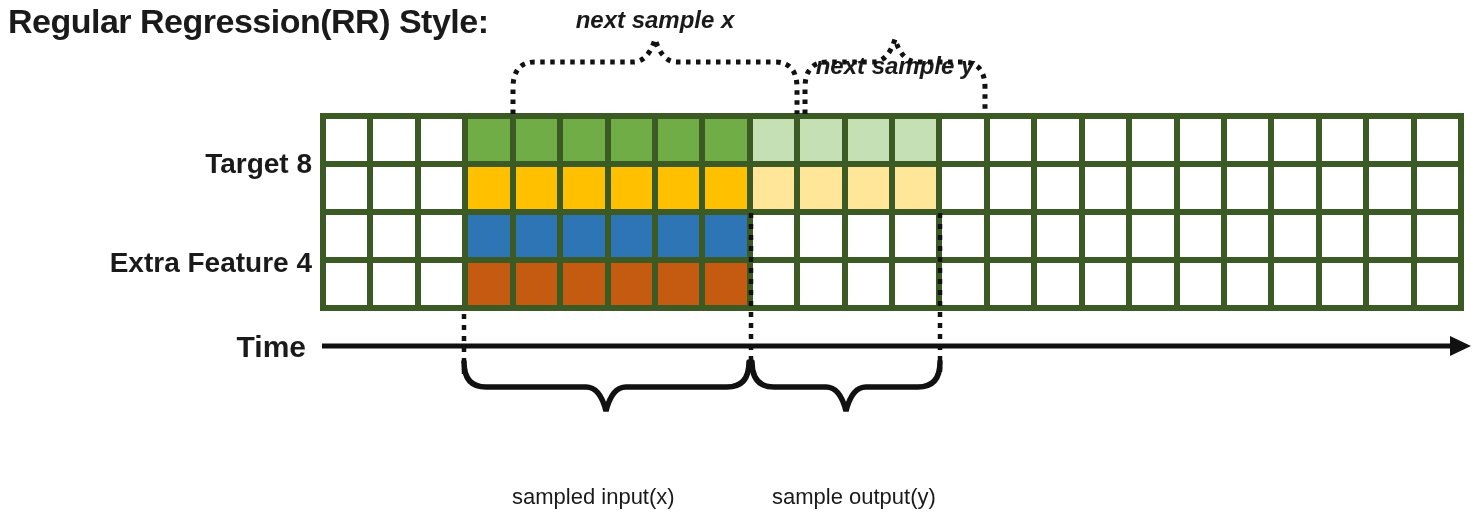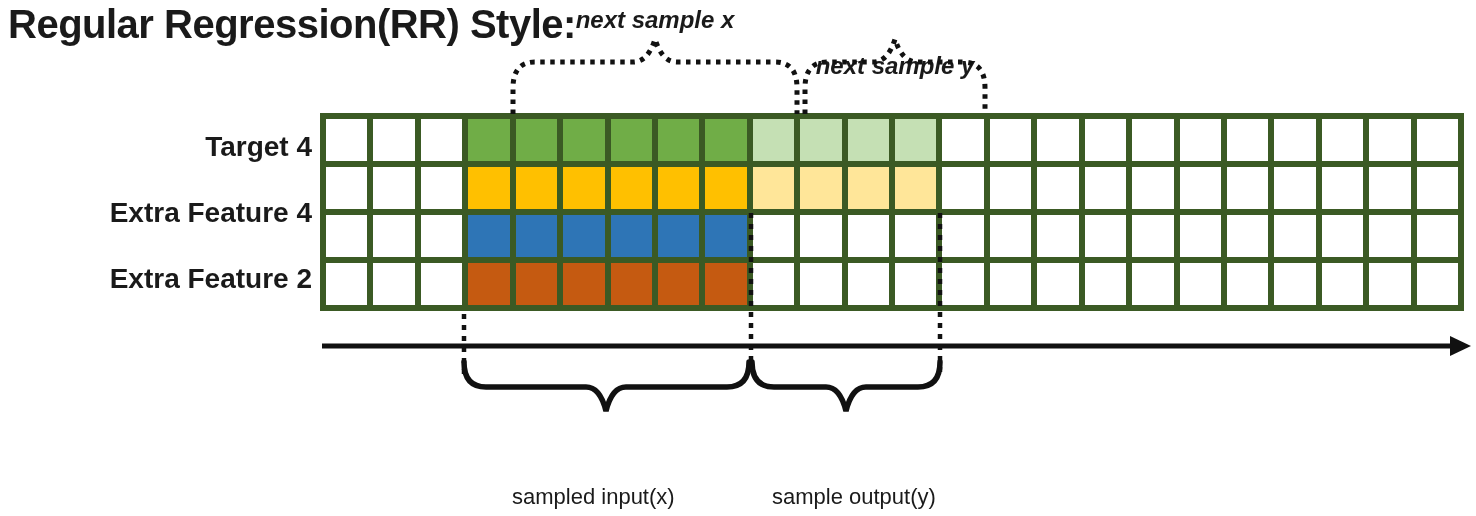--- a/index.html
+++ b/index.html
@@ -2,21 +2,21 @@
 <html><head>
 <meta charset="utf-8">
 <style>
   html,body{margin:0;padding:0;background:#fff;}
   #canvas{
     position:relative;width:1476px;height:516px;background:#ffffff;overflow:hidden;
     font-family:"Liberation Sans", sans-serif;color:#1a1a1a;
   }
   .abs{position:absolute;}
   #title{
-    left:8px;top:2px;font-size:40px;font-weight:bold;letter-spacing:-0.5px;white-space:nowrap;
+    left:8px;top:2px;font-size:34px;font-weight:bold;letter-spacing:-0.5px;white-space:nowrap;
   }
   .next-label{
     top:6px;width:300px;text-align:center;font-size:24px;font-weight:600;font-style:italic;white-space:nowrap;
   }
   #next-x-label{left:505px;}
   #next-y-label{left:745px;margin-top:46px;}
   #row-labels{
     left:0;top:114px;width:312px;height:198px;display:flex;flex-direction:column;
   }
   .row-label{
@@ -42,23 +42,22 @@
 <body>
 
 <div id="canvas">
 
   <div id="title" class="abs">Regular Regression(RR) Style:</div>
 
   <div id="next-x-label" class="abs next-label">next sample x</div>
   <div id="next-y-label" class="abs next-label">next sample y</div>
 
   <div id="row-labels" class="abs">
-    <div class="row-label">Target 4</div>
+    <div class="row-label">Target 8</div>
     <div class="row-label">Extra Feature 4</div>
-    <div class="row-label">Extra Feature 2</div>
   </div>
 
   <div id="sample-grid" class="abs" style="background: rgb(59, 90, 36); grid-template-columns: repeat(24, 1fr);">
       <div class="cell" style="background: rgb(255, 255, 255);"></div>
       <div class="cell" style="background: rgb(255, 255, 255);"></div>
       <div class="cell" style="background: rgb(255, 255, 255);"></div>
       <div class="cell" style="background: rgb(112, 173, 71);"></div>
       <div class="cell" style="background: rgb(112, 173, 71);"></div>
       <div class="cell" style="background: rgb(112, 173, 71);"></div>
       <div class="cell" style="background: rgb(112, 173, 71);"></div>
@@ -164,20 +163,21 @@
     <path d="M 940 213 L 940 377" fill="none" stroke="#111" stroke-width="4.5" stroke-dasharray="5 6"></path>
 
     <line x1="322" y1="346" x2="1452" y2="346" stroke="#111" stroke-width="5"></line>
     <polygon points="1450,336 1450,356 1471,346" fill="#111"></polygon>
 
     <path d="M 464 362 Q 464 387 486 387 L 586 387 Q 600 387 606 411 Q 612 387 626 387 L 727 387 Q 749 387 749 362" fill="none" stroke="#111" stroke-width="5.5" stroke-linecap="round"></path>
 
     <path d="M 752 362 Q 752 387 774 387 L 826 387 Q 840 387 846 411 Q 852 387 866 387 L 918 387 Q 940 387 940 362" fill="none" stroke="#111" stroke-width="5.5" stroke-linecap="round"></path>
   </svg>
 
+  <div id="time-label" class="abs">Time</div>
 
   <div id="input-note" class="abs note-block">
     <div>sampled input(x)</div>
     
     
   </div>
 
   <div id="output-note" class="abs note-block">
     <div>sample output(y)</div>
     

